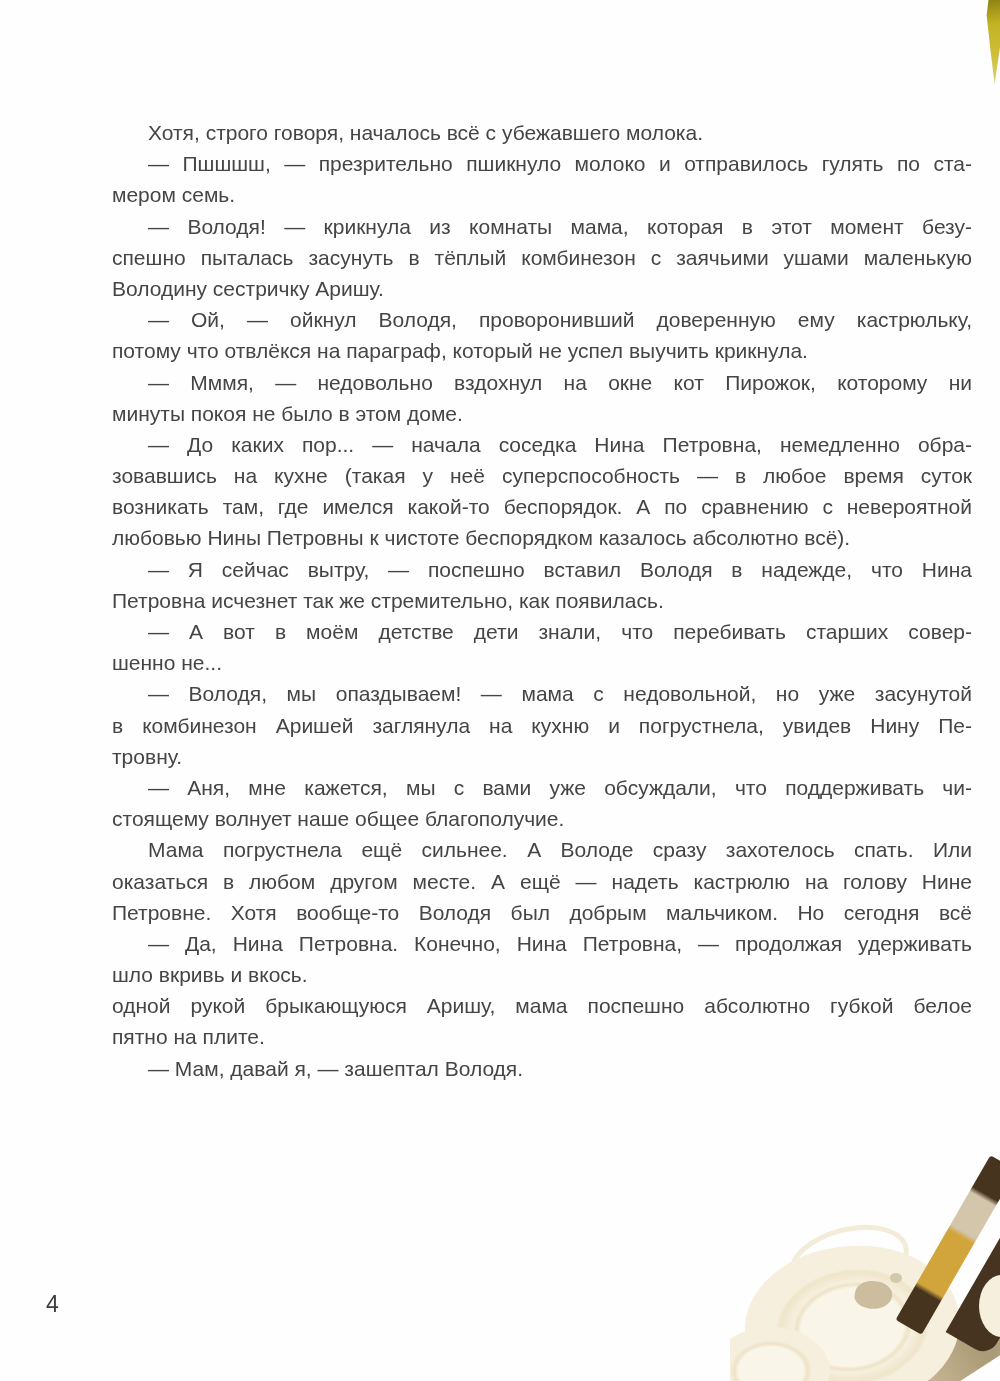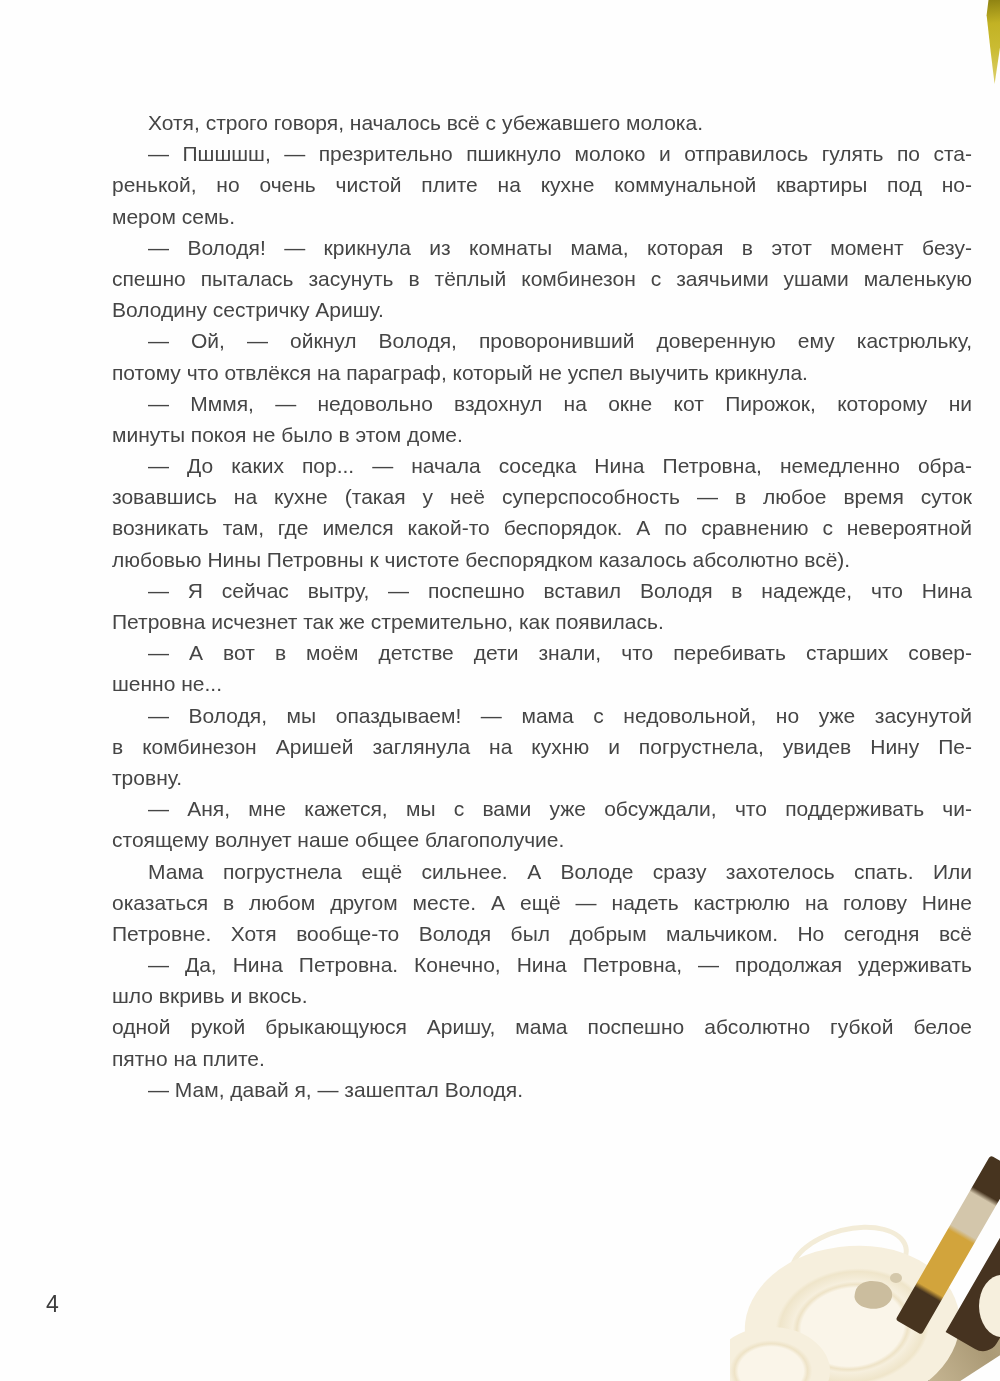--- a/index.html
+++ b/index.html
@@ -22,21 +22,21 @@
     font-family:"Liberation Sans","DejaVu Sans",sans-serif;
     color:var(--text-color);
     overflow:hidden;
     position:relative;
   }
   .page{position:absolute;inset:0;overflow:hidden;}
 
   
   .text-block{
     position:absolute;
-    left:112px;top:107px;width:860px;
+    left:112px;top:117px;width:860px;
   }
   .line{
     height:31.2px;
     line-height:31.2px;
     font-size:21px;
     text-align:justify;
     text-align-last:justify;
     white-space:normal;
   }
   .line.first{text-indent:36px;}
@@ -116,21 +116,20 @@
   }
 </style>
 </head>
 <body>
 
 <div class="page">
 
   <main class="text-block">
       <div class="line first plast">Хотя, строго говоря, началось всё с убежавшего молока.</div>
       <div class="line first">— Пшшшш, — презрительно пшикнуло молоко и отправилось гулять по ста-</div>
-      <div class="line">ренькой, но очень чистой плите на кухне коммунальной квартиры под но-</div>
       <div class="line plast">мером семь.</div>
       <div class="line first">— Володя! — крикнула из комнаты мама, которая в этот момент безу-</div>
       <div class="line">спешно пыталась засунуть в тёплый комбинезон с заячьими ушами маленькую</div>
       <div class="line plast">Володину сестричку Аришу.</div>
       <div class="line first">— Ой, — ойкнул Володя, проворонивший доверенную ему кастрюльку,</div>
       <div class="line plast">потому что отвлёкся на параграф, который не успел выучить крикнула.</div>
       <div class="line first">— Мммя, — недовольно вздохнул на окне кот Пирожок, которому ни</div>
       <div class="line plast">минуты покоя не было в этом доме.</div>
       <div class="line first">— До каких пор... — начала соседка Нина Петровна, немедленно обра-</div>
       <div class="line">зовавшись на кухне (такая у неё суперспособность — в любое время суток</div>

